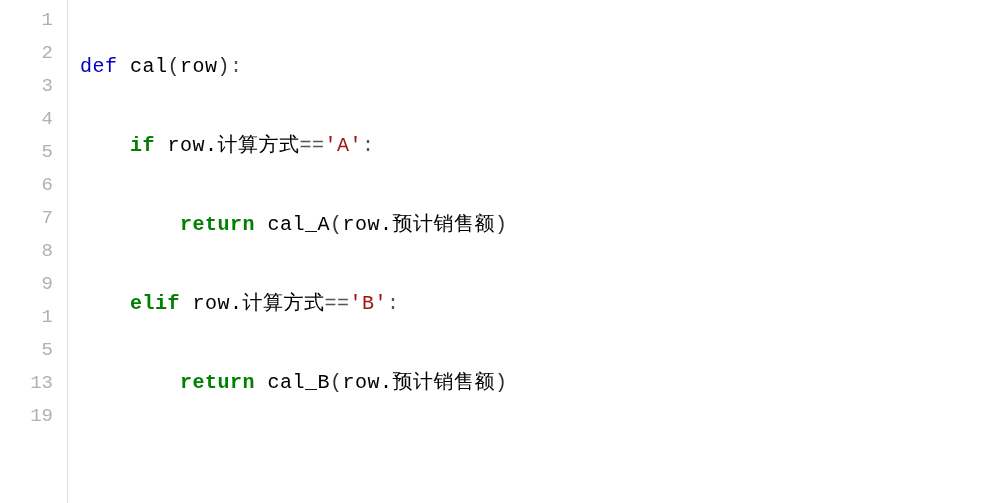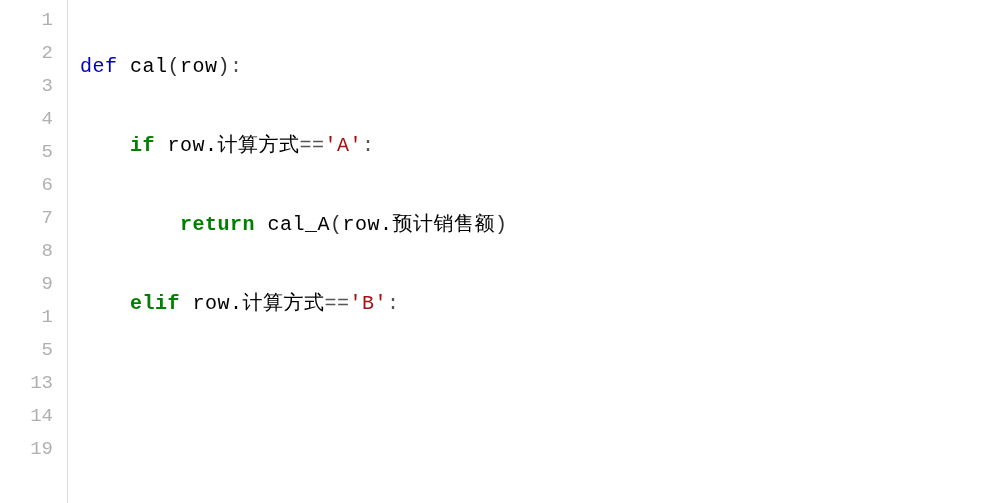--- a/index.html
+++ b/index.html
@@ -62,29 +62,29 @@
   <div class="line-number">3</div>
   <div class="line-number">4</div>
   <div class="line-number">5</div>
   <div class="line-number">6</div>
   <div class="line-number">7</div>
   <div class="line-number">8</div>
   <div class="line-number">9</div>
   <div class="line-number">1</div>
   <div class="line-number">5</div>
   <div class="line-number">13</div>
-  <div class="line-number">14</div>
   <div class="line-number">19</div>
 </div>
 
 <div class="code-area">
   <div class="code-line"><span class="kw-def">def</span> <span class="fn-name">cal</span><span class="paren">(</span><span class="ident">row</span><span class="paren">)</span><span class="op">:</span></div>
   <div class="code-line"><span>    </span><span class="kw-flow">if</span><span> </span><span class="ident">row.计算方式</span><span class="op">==</span><span class="str">'A'</span><span class="op">:</span></div>
   <div class="code-line"><span>        </span><span class="kw-flow">return</span><span> </span><span class="ident">cal_A</span><span class="paren">(</span><span class="ident">row.预计销售额</span><span class="paren">)</span></div>
   <div class="code-line"><span>    </span><span class="kw-flow">elif</span><span> </span><span class="ident">row.计算方式</span><span class="op">==</span><span class="str">'B'</span><span class="op">:</span></div>
+  <div class="code-line"><span>        </span><span class="kw-flow">return</span><span> </span><span class="ident">cal_B</span><span class="paren">(</span><span class="ident">row.预计销售额</span><span class="paren">)</span></div>
   
   
   
   
   
   
   
   
 </div>
 

